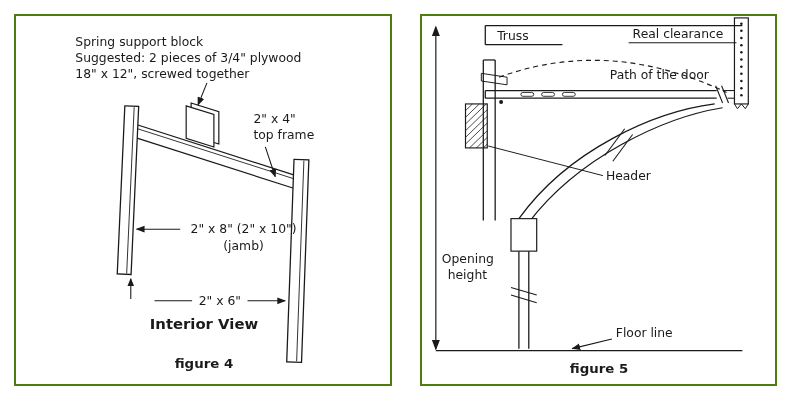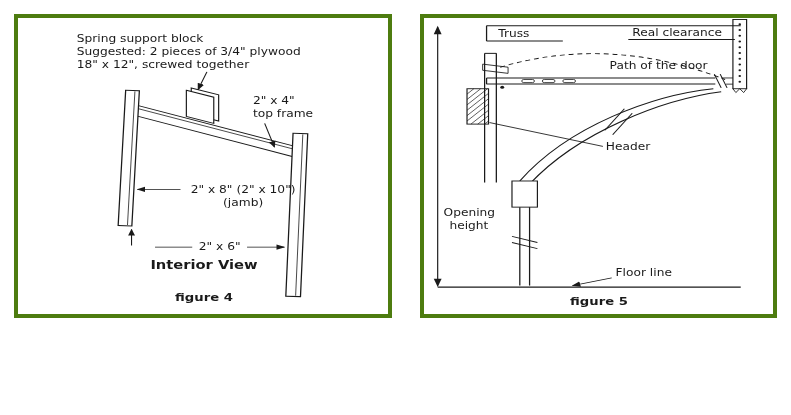--- a/index.html
+++ b/index.html
@@ -7,22 +7,22 @@
     position: relative;
     width: 791px;
     height: 415px;
     background: #ffffff;
     font-family: "DejaVu Sans", sans-serif;
     overflow: hidden;
   }
   .panel {
     position: absolute;
     top: 14px;
-    height: 304px;
-    border: 4px solid #4d7c0f;
+    height: 372px;
+    border: 2px solid #4d7c0f;
     box-sizing: border-box;
     background: #ffffff;
   }
   .panel-left  { left: 14px;  width: 378px; }
   .panel-right { left: 420px; width: 357px; text-align: center; }
   .panel svg { position: absolute; left: 0; top: 0; width: 100%; height: 100%; }
   svg text {
     font-family: "DejaVu Sans", sans-serif;
     font-size: 12.5px;
     fill: #1a1a1a;

